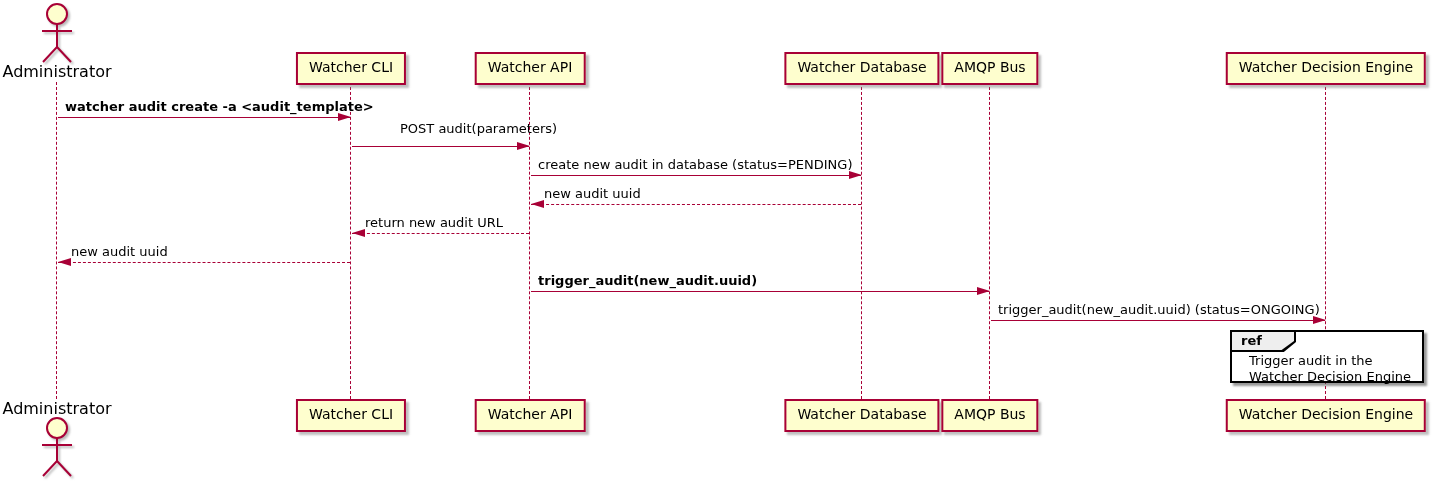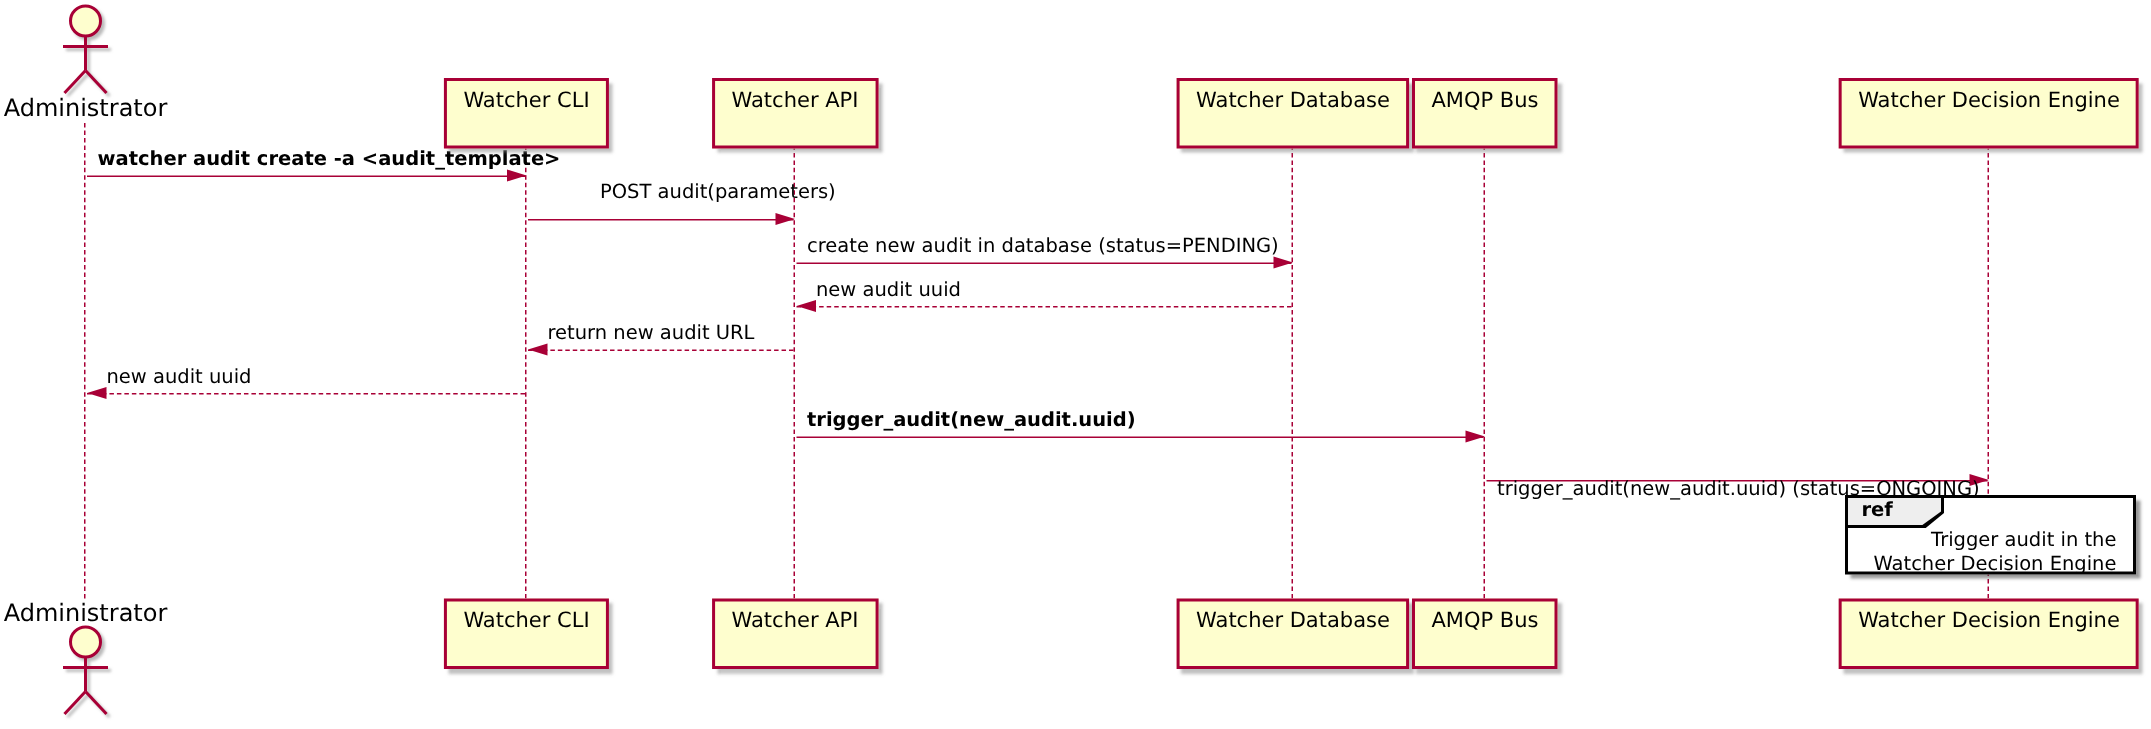--- a/index.html
+++ b/index.html
@@ -8,21 +8,21 @@
     font-family:"DejaVu Sans","Liberation Sans",sans-serif; color:#000;
     overflow:hidden;
   }
   .lifeline {
     position:absolute; top:82px; height:317px; width:0;
     border-left:1px dashed var(--c-border,#A80036); z-index:1;
   }
   .pbox {
     position:absolute; transform:translateX(-50%);
     background:var(--c-fill,#FEFECE); border:2px solid var(--c-border,#A80036);
-    box-sizing:border-box; height:47px; line-height:27px; padding:0 11px;
+    box-sizing:border-box; height:33px; line-height:27px; padding:0 11px;
     font-size:14px; white-space:nowrap; z-index:3;
     box-shadow:3px 3px 2px rgba(140,140,140,.55);
   }
   .pbox-top { top:52px; }
   .pbox-bottom { top:399px; }
   .actor-figure {
     position:absolute; transform:translateX(-50%); z-index:3;
     filter:drop-shadow(2.5px 2.5px 1px rgba(140,140,140,.6));
   }
   .actor-top { top:2px; }
@@ -65,21 +65,20 @@
     background:var(--c-reffill,#EEEEEE);
     clip-path:polygon(0 0,100% 0,100% 50%,80% 100%,0 100%);
   }
   .ref-tab-text {
     position:absolute; left:9px; top:1px; font-weight:bold; font-size:13px;
     z-index:1;
   }
   .ref-text {
     position:absolute; left:17px; top:21px; font-size:13px; line-height:16px;
     white-space:nowrap;
-    text-align:right;
   }
 </style>
 </head>
 <body>
 
 <div id="stage">
   <div class="ref-box">
     <div class="ref-tab-outer">
       <div class="ref-tab-inner"></div>
     </div>
@@ -137,14 +136,14 @@
     <div class="arrowhead left" style="top: 229px; left: 352px;"></div>
     <div class="msg-label" style="left: 365px; top: 214px;">return new audit URL</div>
     <div class="msg-line dashed" style="left: 58px; width: 292px; top: 262px;"></div>
     <div class="arrowhead left" style="top: 258px; left: 58px;"></div>
     <div class="msg-label" style="left: 71px; top: 243px;">new audit uuid</div>
     <div class="msg-line solid" style="left: 531px; width: 458px; top: 291px;"></div>
     <div class="arrowhead right" style="top: 287px; left: 977px;"></div>
     <div class="msg-label" style="left: 538px; top: 272px; font-weight: bold;">trigger_audit(new_audit.uuid)</div>
     <div class="msg-line solid" style="left: 991px; width: 334px; top: 320px;"></div>
     <div class="arrowhead right" style="top: 316px; left: 1313px;"></div>
-    <div class="msg-label" style="left: 998px; top: 301px; margin-top: 17px;">trigger_audit(new_audit.uuid) (status=ONGOING)</div>
+    <div class="msg-label" style="left: 998px; top: 301px;">trigger_audit(new_audit.uuid) (status=ONGOING)</div>
   </div>
 
 </body></html>

